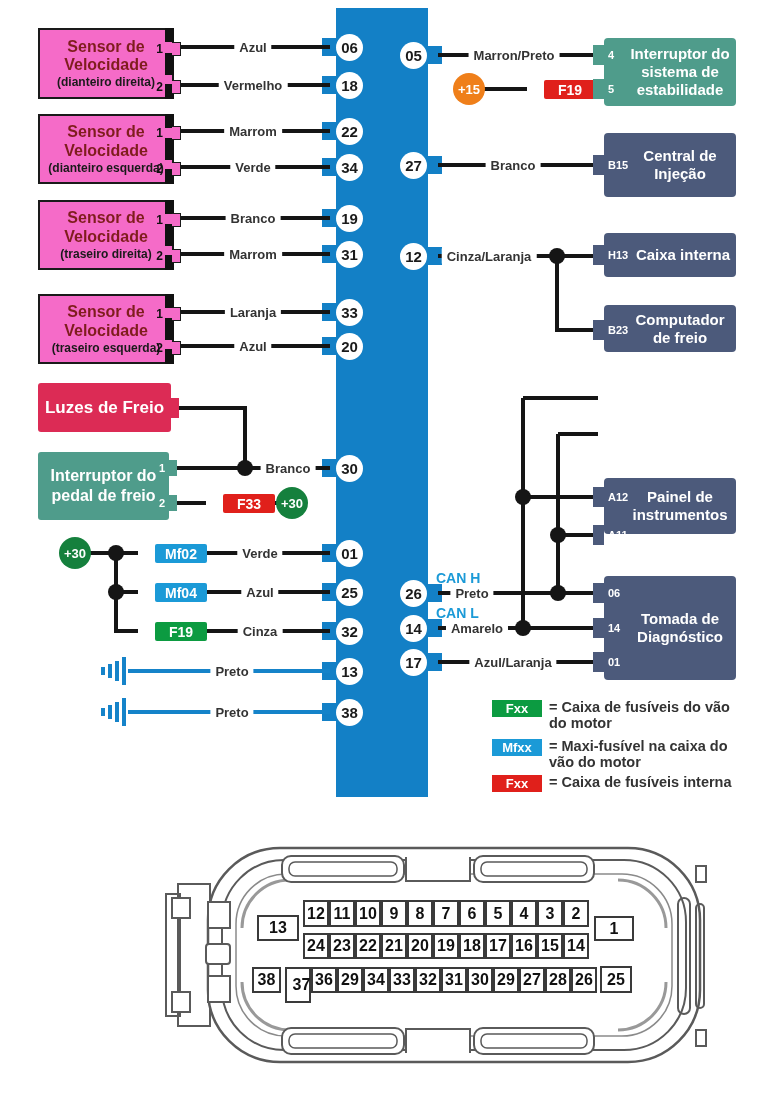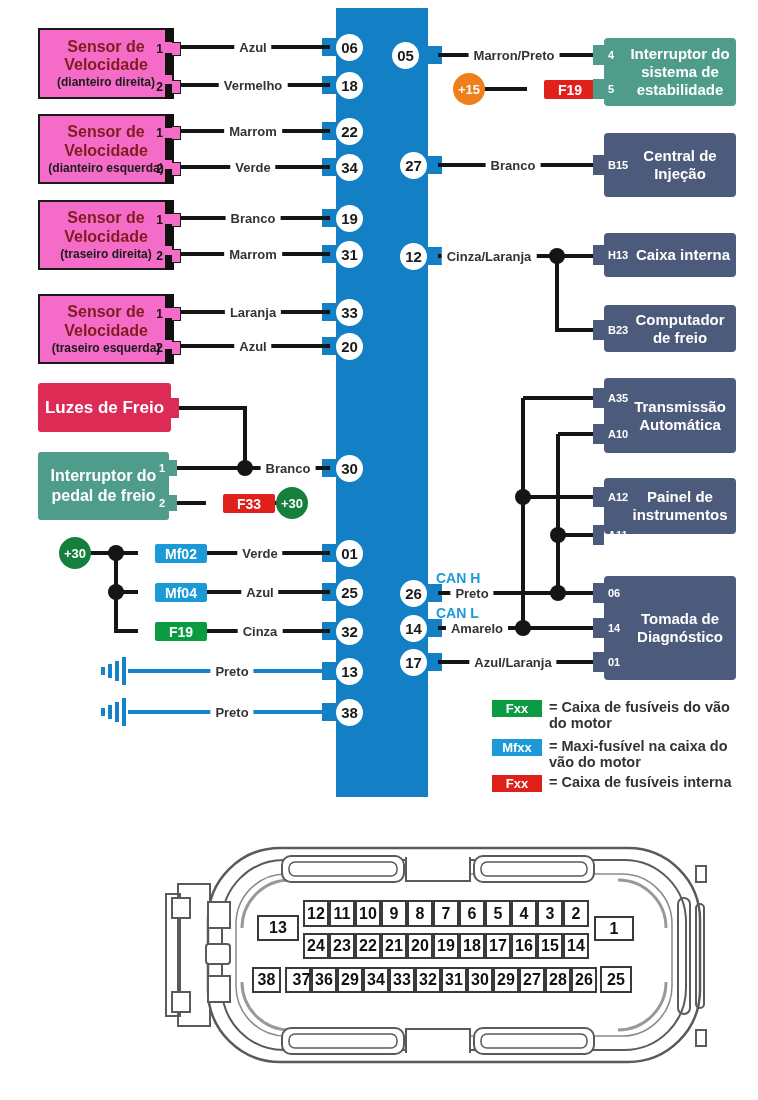--- a/index.html
+++ b/index.html
@@ -178,30 +178,20 @@
 
   <div class="rbox" style="top:305px;height:47px">
     <div class="rtab" style="top:15px"></div>
     <span class="rpin" style="top:25px">B23</span>
     <div class="rtitle">
       <div>Computador</div>
       <div>de freio</div>
     </div>
   </div>
 
-  <div class="rbox" style="top:378px;height:75px">
-    <div class="rtab" style="top:10px"></div>
-    <div class="rtab" style="top:46px"></div>
-    <span class="rpin" style="top:20px">A35</span>
-    <span class="rpin" style="top:56px">A10</span>
-    <div class="rtitle">
-      <div>Transmissão</div>
-      <div>Automática</div>
-    </div>
-  </div>
 
   <div class="rbox" style="top:478px;height:56px">
     <div class="rtab" style="top:9px"></div>
     <div class="rtab" style="top:47px"></div>
     <span class="rpin" style="top:19px">A12</span>
     <span class="rpin" style="top:57px">A11</span>
     <div class="rtitle">
       <div>Painel de</div>
       <div>instrumentos</div>
     </div>
@@ -337,21 +327,21 @@
     <div class="pin-circle" style="left: 336px; top: 540px;">01</div>
     <div class="bartab" style="left: 322px; top: 583px;"></div>
     <div class="pin-circle" style="left: 336px; top: 579px;">25</div>
     <div class="bartab" style="left: 322px; top: 622px;"></div>
     <div class="pin-circle" style="left: 336px; top: 618px;">32</div>
     <div class="bartab" style="left: 322px; top: 662px;"></div>
     <div class="pin-circle" style="left: 336px; top: 658px;">13</div>
     <div class="bartab" style="left: 322px; top: 703px;"></div>
     <div class="pin-circle" style="left: 336px; top: 699px;">38</div>
     <div class="bartab" style="left: 426px; top: 46px;"></div>
-    <div class="pin-circle" style="left: 392px; top: 42px;">05</div>
+    <div class="pin-circle" style="left: 400px; top: 42px;">05</div>
     <div class="bartab" style="left: 426px; top: 156px;"></div>
     <div class="pin-circle" style="left: 400px; top: 152px;">27</div>
     <div class="bartab" style="left: 426px; top: 247px;"></div>
     <div class="pin-circle" style="left: 400px; top: 243px;">12</div>
     <div class="bartab" style="left: 426px; top: 584px;"></div>
     <div class="pin-circle" style="left: 400px; top: 580px;">26</div>
     <div class="bartab" style="left: 426px; top: 619px;"></div>
     <div class="pin-circle" style="left: 400px; top: 615px;">14</div>
     <div class="bartab" style="left: 426px; top: 653px;"></div>
     <div class="pin-circle" style="left: 400px; top: 649px;">17</div>
@@ -398,21 +388,21 @@
     <div class="cell" style="left: 329px; top: 933px; width: 26px; height: 26px;">23</div>
     <div class="cell" style="left: 355px; top: 933px; width: 26px; height: 26px;">22</div>
     <div class="cell" style="left: 381px; top: 933px; width: 26px; height: 26px;">21</div>
     <div class="cell" style="left: 407px; top: 933px; width: 26px; height: 26px;">20</div>
     <div class="cell" style="left: 433px; top: 933px; width: 26px; height: 26px;">19</div>
     <div class="cell" style="left: 459px; top: 933px; width: 26px; height: 26px;">18</div>
     <div class="cell" style="left: 485px; top: 933px; width: 26px; height: 26px;">17</div>
     <div class="cell" style="left: 511px; top: 933px; width: 26px; height: 26px;">16</div>
     <div class="cell" style="left: 537px; top: 933px; width: 26px; height: 26px;">15</div>
     <div class="cell" style="left: 563px; top: 933px; width: 26px; height: 26px;">14</div>
-    <div class="cell" style="left: 285px; top: 967px; width: 26px; height: 26px; padding-left: 7px;">37</div>
+    <div class="cell" style="left: 285px; top: 967px; width: 26px; height: 36px; padding-left: 7px;">37</div>
     <div class="cell" style="left: 311px; top: 967px; width: 26px; height: 26px;">36</div>
     <div class="cell" style="left: 337px; top: 967px; width: 26px; height: 26px;">29</div>
     <div class="cell" style="left: 363px; top: 967px; width: 26px; height: 26px;">34</div>
     <div class="cell" style="left: 389px; top: 967px; width: 26px; height: 26px;">33</div>
     <div class="cell" style="left: 415px; top: 967px; width: 26px; height: 26px;">32</div>
     <div class="cell" style="left: 441px; top: 967px; width: 26px; height: 26px;">31</div>
     <div class="cell" style="left: 467px; top: 967px; width: 26px; height: 26px;">30</div>
     <div class="cell" style="left: 493px; top: 967px; width: 26px; height: 26px;">29</div>
     <div class="cell" style="left: 519px; top: 967px; width: 26px; height: 26px;">27</div>
     <div class="cell" style="left: 545px; top: 967px; width: 26px; height: 26px;">28</div>

